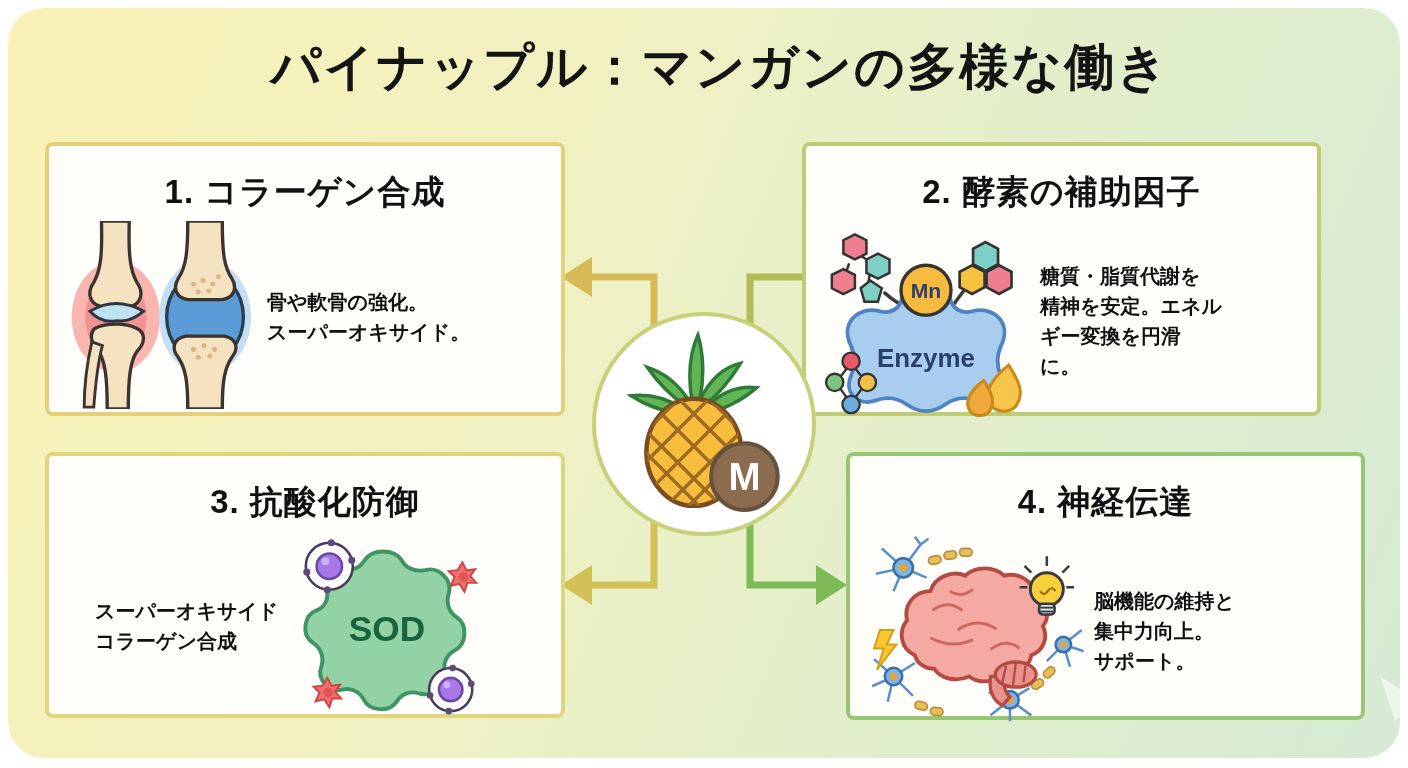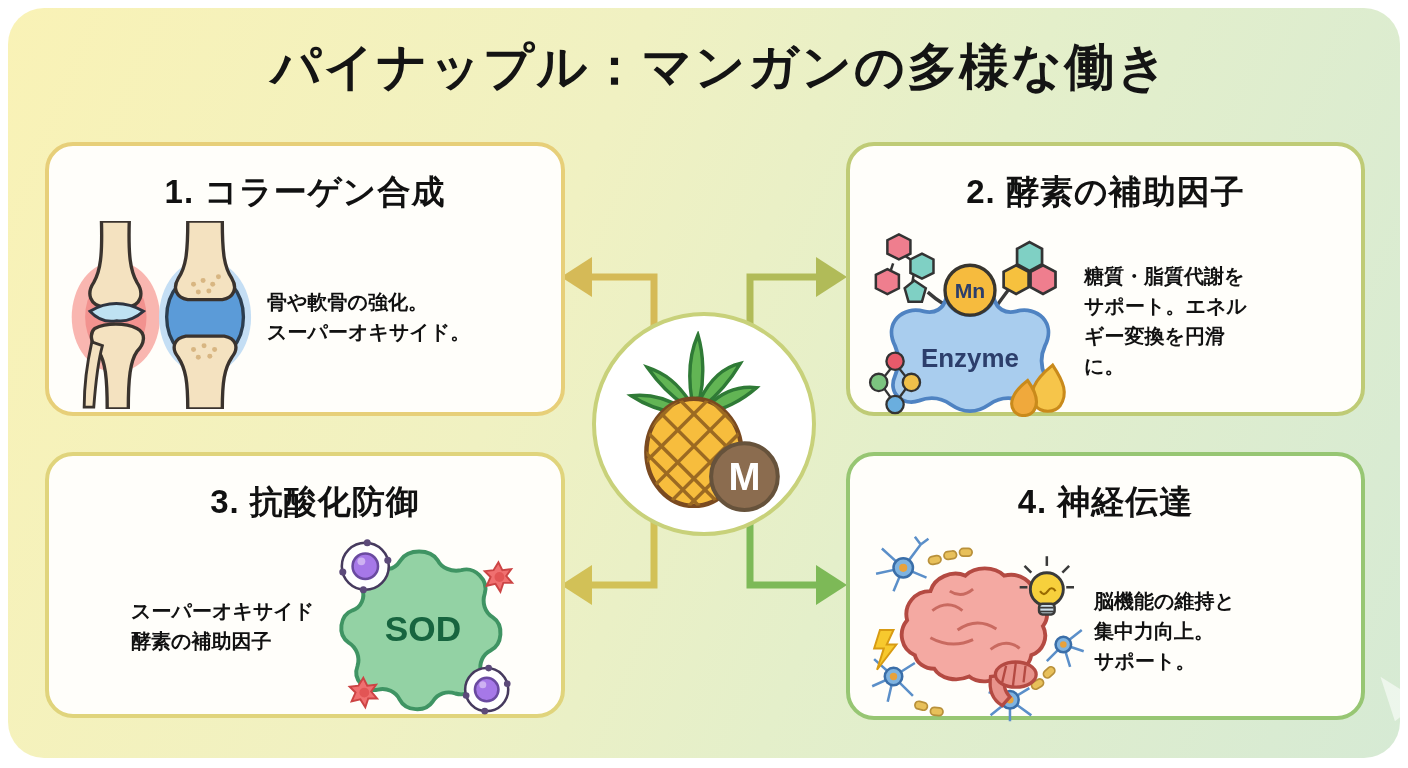--- a/index.html
+++ b/index.html
@@ -14,35 +14,35 @@
     border-radius:36px;
     background:linear-gradient(112deg,#f9f2b6 0%,#f0f1c2 38%,#e4efca 62%,#d6ead4 100%);
   }
   .main-title{
     position:absolute;left:16px;top:34px;width:100%;
     text-align:center;font-size:50px;font-weight:900;letter-spacing:2px;
     color:#141414;
   }
   .info-box{
     position:absolute;background:#fffefa;border:4px solid #ccc;
-    border-radius:28px;box-sizing:border-box;z-index:2;
+    border-radius:8px;box-sizing:border-box;z-index:2;
   }
   .box-1{left:45px;top:142px;width:520px;height:274px;}
-  .box-2{left:846px;top:142px;width:519px;height:274px;}
+  .box-2{left:802px;top:142px;width:519px;height:274px;}
   .box-3{left:45px;top:452px;width:520px;height:266px;}
   .box-4{left:846px;top:452px;width:519px;height:268px;}
   .box-title{
     text-align:center;font-size:33px;font-weight:800;margin-top:24px;
     letter-spacing:1px;
   }
   .box-content{display:flex;align-items:center;padding:6px 14px 0 14px;}
   .box-text{font-size:20px;font-weight:700;line-height:1.5;}
   .box-1 .box-text{margin-left:12px;}
   .box-2 .box-text{margin-left:8px;}
-  .box-3 .box-content{padding-left:26px;margin-left:36px;}
+  .box-3 .box-content{padding-left:26px;}
   .box-4 .box-text{margin-left:6px;}
   .icon-wrap{flex:0 0 auto;}
   .hub{
     position:absolute;left:592px;top:312px;width:224px;height:224px;
     border-radius:50%;background:#ffffff;border:4px solid #c8d17a;
     box-sizing:border-box;z-index:3;
     display:flex;align-items:center;justify-content:center;
   }
   .connectors{position:absolute;left:0;top:0;z-index:1;}
   .cursor-artifact{
@@ -168,33 +168,33 @@
           <circle cx="49" cy="168" r="9" fill="#f0c04a"></circle>
           <circle cx="32" cy="191" r="9" fill="#6aaede"></circle>
         </g>
 
         <path d="M196,150 C208,168 212,180 204,192 C198,200 184,200 178,192 C170,180 176,166 196,150 Z" fill="#f6c54a" stroke="#c98a1b" stroke-width="3.2"></path>
         <path d="M170,166 C180,180 182,190 176,198 C171,204 161,204 156,198 C150,190 154,178 170,166 Z" fill="#f0a93c" stroke="#c98a1b" stroke-width="3.2"></path>
       </svg>
     </span>
     <div class="box-text">
       <div>糖質・脂質代謝を</div>
-      <div>サポート。エネル</div>
+      <div>精神を安定。エネル</div>
       <div>ギー変換を円滑</div>
       <div>に。</div>
     </div>
   </div>
 </div>
 
 <div class="info-box box-3" style="border-color: rgb(224, 212, 124); padding-left: 20px;">
   <div class="box-title">3. 抗酸化防御</div>
   <div class="box-content">
     <div class="box-text">
       <div>スーパーオキサイド</div>
-      <div>酵素の補助因子</div>
+      <div>コラーゲン合成</div>
     </div>
     <span class="icon-wrap" style="margin-left:14px">
       <svg width="196" height="186" viewBox="0 0 200 190">
 
         <g stroke="#444" stroke-width="3" fill="none">
           <line x1="54" y1="50" x2="76" y2="70"></line>
           <line x1="146" y1="72" x2="158" y2="60"></line>
           <line x1="60" y1="134" x2="48" y2="148"></line>
           <line x1="140" y1="134" x2="150" y2="144"></line>
         </g>

